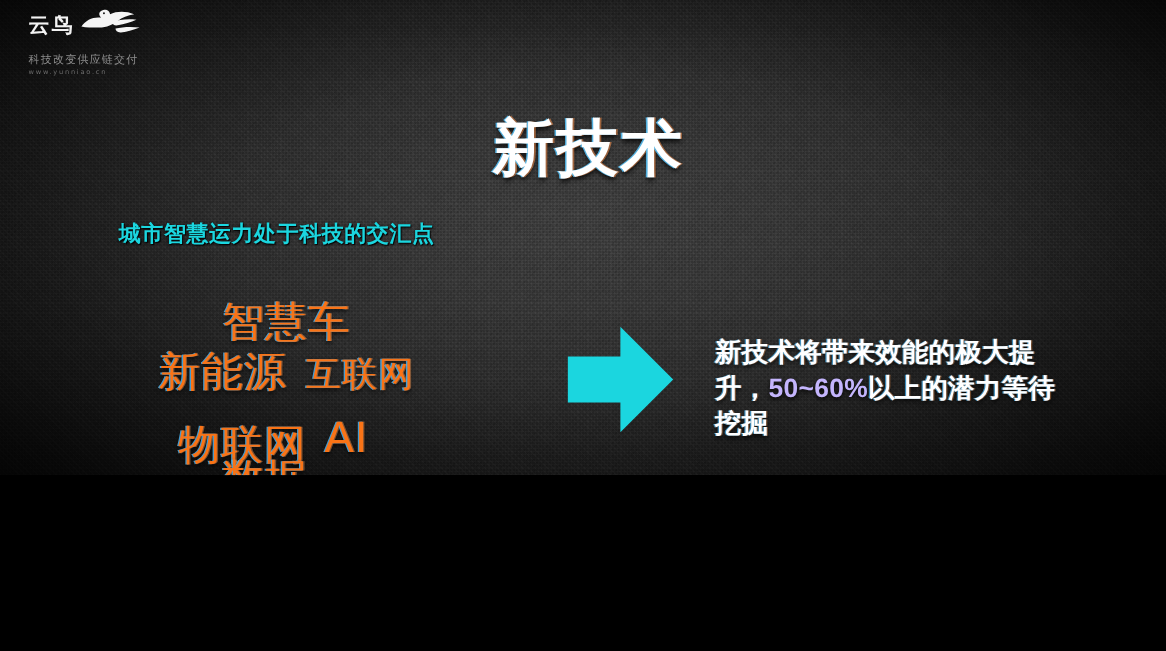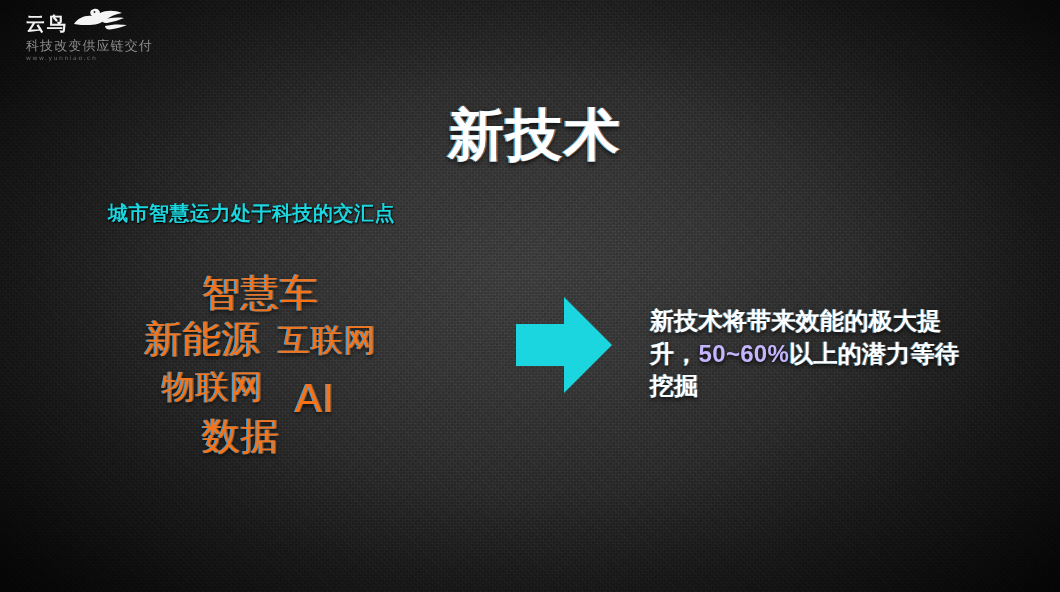--- a/index.html
+++ b/index.html
@@ -6,21 +6,21 @@
     margin: 0;
     padding: 0;
     background: #000;
   }
   body {
     font-family: "Liberation Sans", "DejaVu Sans", sans-serif;
   }
   #slide {
     position: relative;
     width: 1060px;
-    height: 592px;
+    height: 432px;
     overflow: hidden;
     background-color: #0a0a0a;
   }
   
   .bg-base {
     position: absolute;
     inset: 0;
     background:
       radial-gradient(ellipse 95% 105% at 50% 46%,
         #424242 0%,
@@ -94,23 +94,23 @@
     font-weight: bold;
     letter-spacing: 2px;
     line-height: 1;
     font-family: "DejaVu Sans", sans-serif;
   }
   .logo-bird {
     margin-left: 4px;
     margin-top: -2px;
   }
   .logo-tagline {
-    margin-top: 1px;
+    margin-top: 12px;
     color: #8e8e8e;
-    font-size: 13px;
+    font-size: 10px;
     letter-spacing: 1.1px;
     line-height: 1;
     white-space: nowrap;
     font-family: "DejaVu Sans", sans-serif;
   }
   .logo-url {
     margin-top: 3px;
     color: #6d6d6d;
     font-size: 6px;
     letter-spacing: 1.6px;
@@ -165,21 +165,21 @@
     white-space: nowrap;
     line-height: 1;
     text-shadow:
       -1.2px 0 0 rgba(80,190,255,0.80),
       1.2px 0 0 rgba(255,160,90,0.45),
       0 2px 4px rgba(0,0,0,0.85);
   }
   .cw-zhihuiche { left: 72px;  top: 12px;  font-size: 38px; letter-spacing: 1px; }
   .cw-xinnengyuan { left: 14px; top: 58px;  font-size: 38px; letter-spacing: 1px; }
   .cw-hulianwang { left: 148px; top: 62px;  font-size: 32px; letter-spacing: 1px; }
-  .cw-wulianwang { left: 18px;  top: 108px; font-size: 33px; letter-spacing: 1px; padding-left: 14px; }
+  .cw-wulianwang { left: 18px;  top: 124px; font-size: 38px; letter-spacing: 1px; padding-left: 14px; }
   .cw-ai { left: 165px; top: 116px; font-size: 40px; letter-spacing: 1px;
            font-family: "Liberation Sans", sans-serif; }
   .cw-shuju  { left: 72px;  top: 155px; font-size: 38px; letter-spacing: 1px; }
 
   
   .arrow-wrap {
     position: absolute;
     left: 516px;
     top: 297px;
     width: 96px;

